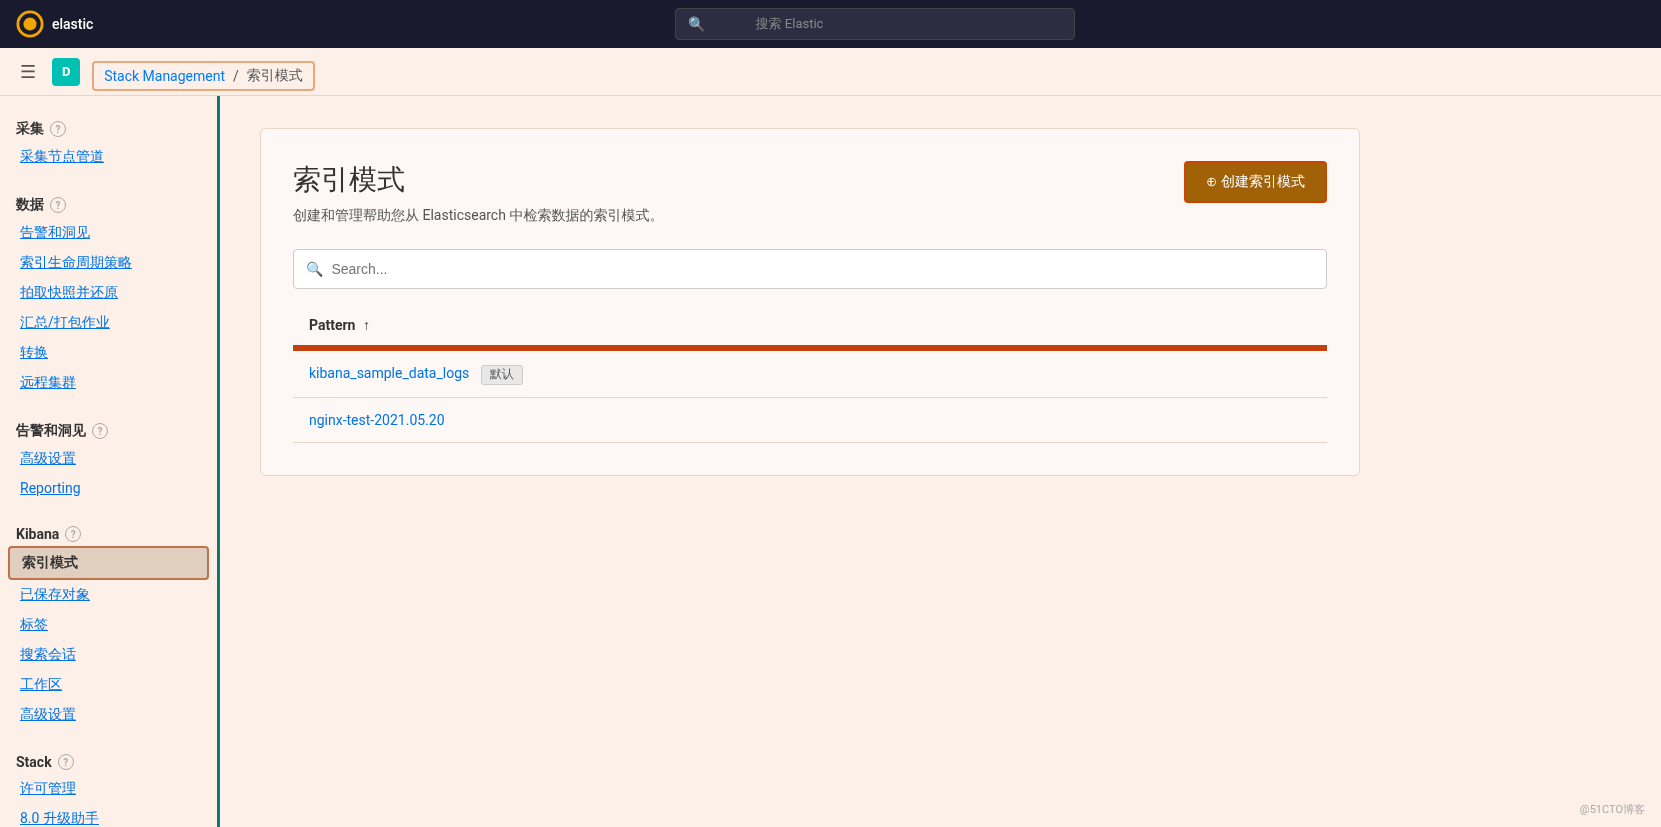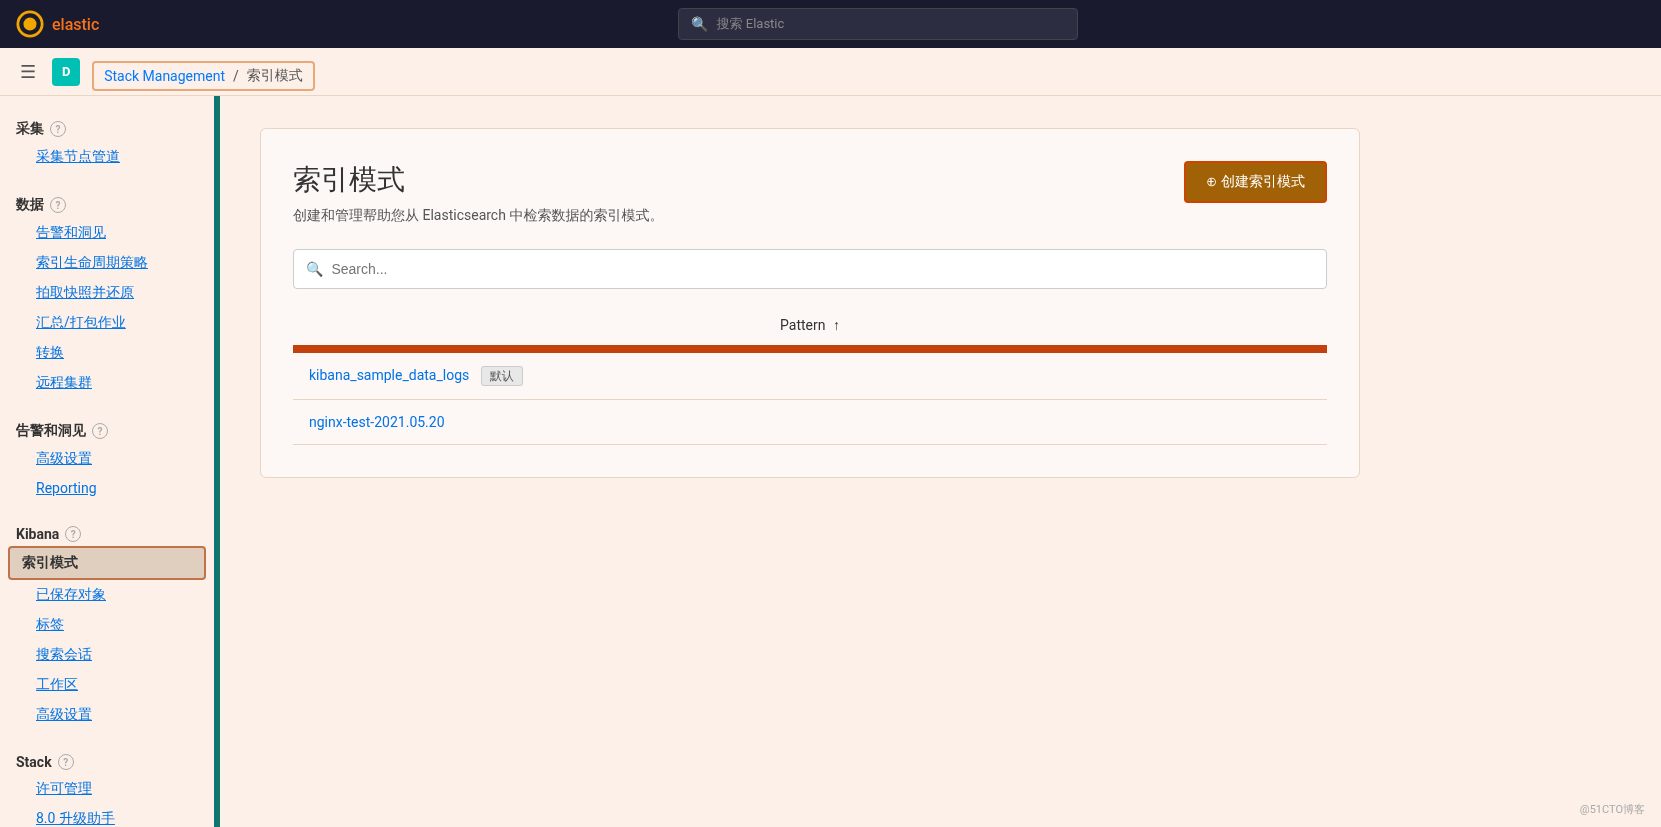--- a/index.html
+++ b/index.html
@@ -11,22 +11,22 @@
       height: 48px;
       display: flex;
       align-items: center;
       padding: 0 16px;
       gap: 12px;
     }
     .elastic-logo {
       display: flex;
       align-items: center;
       gap: 8px;
-      color: #f97316;
-      font-size: 16px;
+      color: #ffffff;
+      font-size: 14px;
       font-weight: 500;
     }
     .elastic-logo .logo-icon {
       width: 28px;
       height: 28px;
     }
     .search-bar {
       margin-left: auto;
       margin-right: auto;
       width: 400px;
@@ -89,21 +89,21 @@
       height: calc(100vh - 96px);
     }
 
     
     .sidebar {
       width: 220px;
       min-width: 220px;
       background: #fdf0e8;
       overflow-y: auto;
       padding: 16px 0;
-      border-right: 6px solid #0f766e;
+      border-right: 3px solid #0f766e;
     }
     .sidebar-section {
       margin-bottom: 16px;
     }
     .sidebar-section-title {
       display: flex;
       align-items: center;
       gap: 6px;
       padding: 8px 16px 4px 16px;
       font-weight: 700;
@@ -121,21 +121,20 @@
       font-size: 10px;
       color: #aaa;
       cursor: pointer;
     }
     .sidebar-item {
       padding: 6px 16px 6px 20px;
       color: #0073e6;
       cursor: pointer;
       font-size: 14px;
       text-decoration: underline;
-      margin-left: 16px;
     }
     .sidebar-item.active {
       background: #e0cfbf;
       color: #333;
       font-weight: 600;
       text-decoration: none;
       border: 2px solid #c0734a;
       border-radius: 4px;
       margin: 0 8px;
       padding: 6px 8px 6px 12px;
@@ -207,42 +206,43 @@
       color: #aaa;
     }
 
     
     .data-table {
       width: 100%;
       border-collapse: collapse;
       margin-top: 16px;
     }
     .data-table th {
-      text-align: center;
+      text-align: left;
       padding: 12px 16px;
-      font-weight: 400;
+      font-weight: 700;
       font-size: 14px;
       color: #333;
-      border-bottom: 8px solid #c2410c;
+      border-bottom: 6px solid #c2410c;
     }
     .data-table th .sort-arrow { margin-left: 4px; }
     .data-table td {
       padding: 14px 16px;
       border-bottom: 1px solid #e8d5c4;
       font-size: 14px;
     }
     .data-table td a { color: #0073e6; text-decoration: none; }
     .badge {
       background: #e8e8e8;
       border: 1px solid #ccc;
       border-radius: 3px;
       padding: 2px 8px;
       font-size: 12px;
       color: #555;
       margin-left: 8px;
+      font-family: Liberation Mono, monospace;
     }
 
     
     .pagination {
       display: flex;
       align-items: center;
       justify-content: space-between;
       padding: 12px 16px 0 16px;
       font-size: 14px;
       color: #555;
@@ -294,21 +294,21 @@
 <div class="top-bar">
   <div class="elastic-logo">
     <svg class="logo-icon" viewBox="0 0 30 30">
       <ellipse cx="15" cy="15" rx="13" ry="13" fill="none" stroke="#f0a500" stroke-width="3"></ellipse>
       <ellipse cx="15" cy="15" rx="7" ry="7" fill="#f0a500"></ellipse>
     </svg>
     <span>elastic</span>
   </div>
   <div class="search-bar">
     <span>🔍</span>
-    <span style="color:#888;font-size:13px;">搜索 Elastic</span>
+    <span style="color:#888;font-size:13px;margin-left:42px;">搜索 Elastic</span>
   </div>
 </div>
 
 <div class="breadcrumb-bar">
   <button class="menu-btn">☰</button>
   <div class="user-avatar">
     <span>D</span>
   </div>
   <div class="breadcrumb">
     <a href="#">Stack Management</a>

